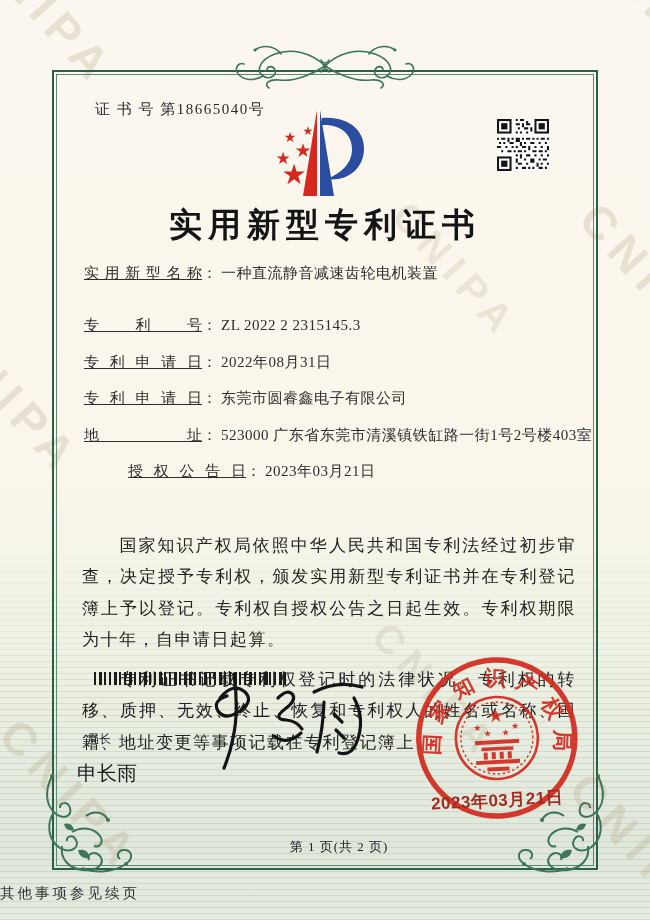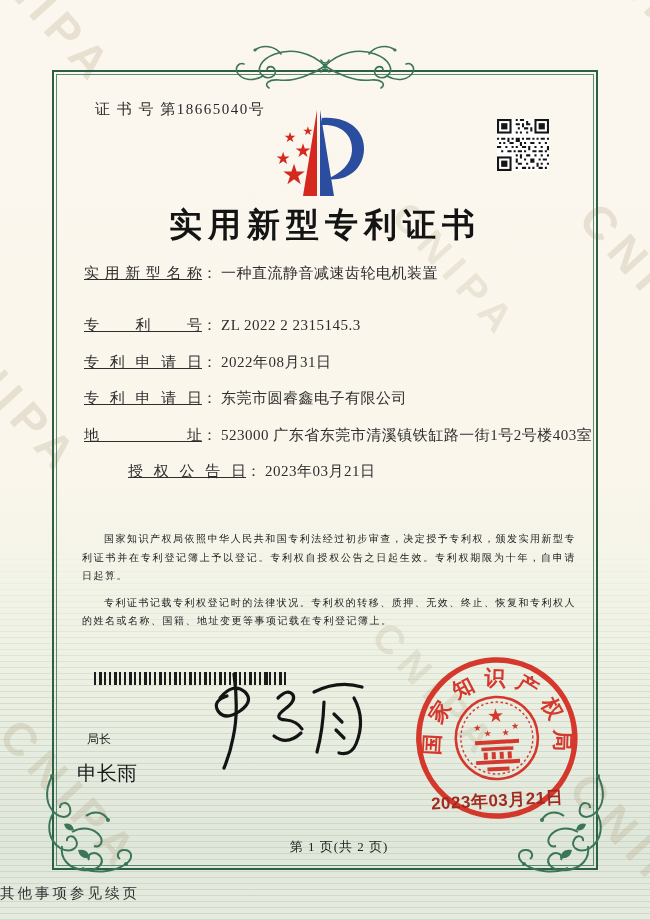--- a/index.html
+++ b/index.html
@@ -45,21 +45,21 @@
   .field-row{margin-bottom:14.5px; line-height:22px; white-space:nowrap;}
   .field-row.biggap{margin-bottom:30px;}
   .f-label{display:inline-block; width:118px; text-align:justify; text-align-last:justify; vertical-align:top;text-decoration:underline;}
   .f-colon{display:inline-block; margin-right:4px;}
   .f-value{letter-spacing:0.5px;}
   .grant-row{display:flex;}
   .grant-pair{white-space:nowrap;margin-left:44px;}
   .grant-pair.first{width:242px;}
   .paras{
     position:absolute; left:82px; top:530px; width:494px; z-index:2;
-    font-size:10px; line-height:1.85; letter-spacing:1.5px; color:#222; text-align:justify;
+    font-size:17px; line-height:1.85; letter-spacing:1.5px; color:#222; text-align:justify;
   }
   .paras p{margin:0 0 8px 0; text-indent:2.2em;}
   .barcode{
     position:absolute; left:94px; top:672px; width:192px; height:13px; z-index:2;
     background-image:
       repeating-linear-gradient(90deg,#1c1c1c 0 2px,transparent 2px 5px),
       repeating-linear-gradient(90deg,#1c1c1c 0 1px,transparent 1px 7.5px);
   }
   .sig-title{position:absolute; left:87px; top:731px; z-index:2; font-family:Liberation Mono, monospace; font-size:12px; color:#1c1c1c;}
   .sig-name{position:absolute; left:77px; top:760px; z-index:2; font-family:Liberation Serif, serif; font-size:20px; color:#1c1c1c;}

